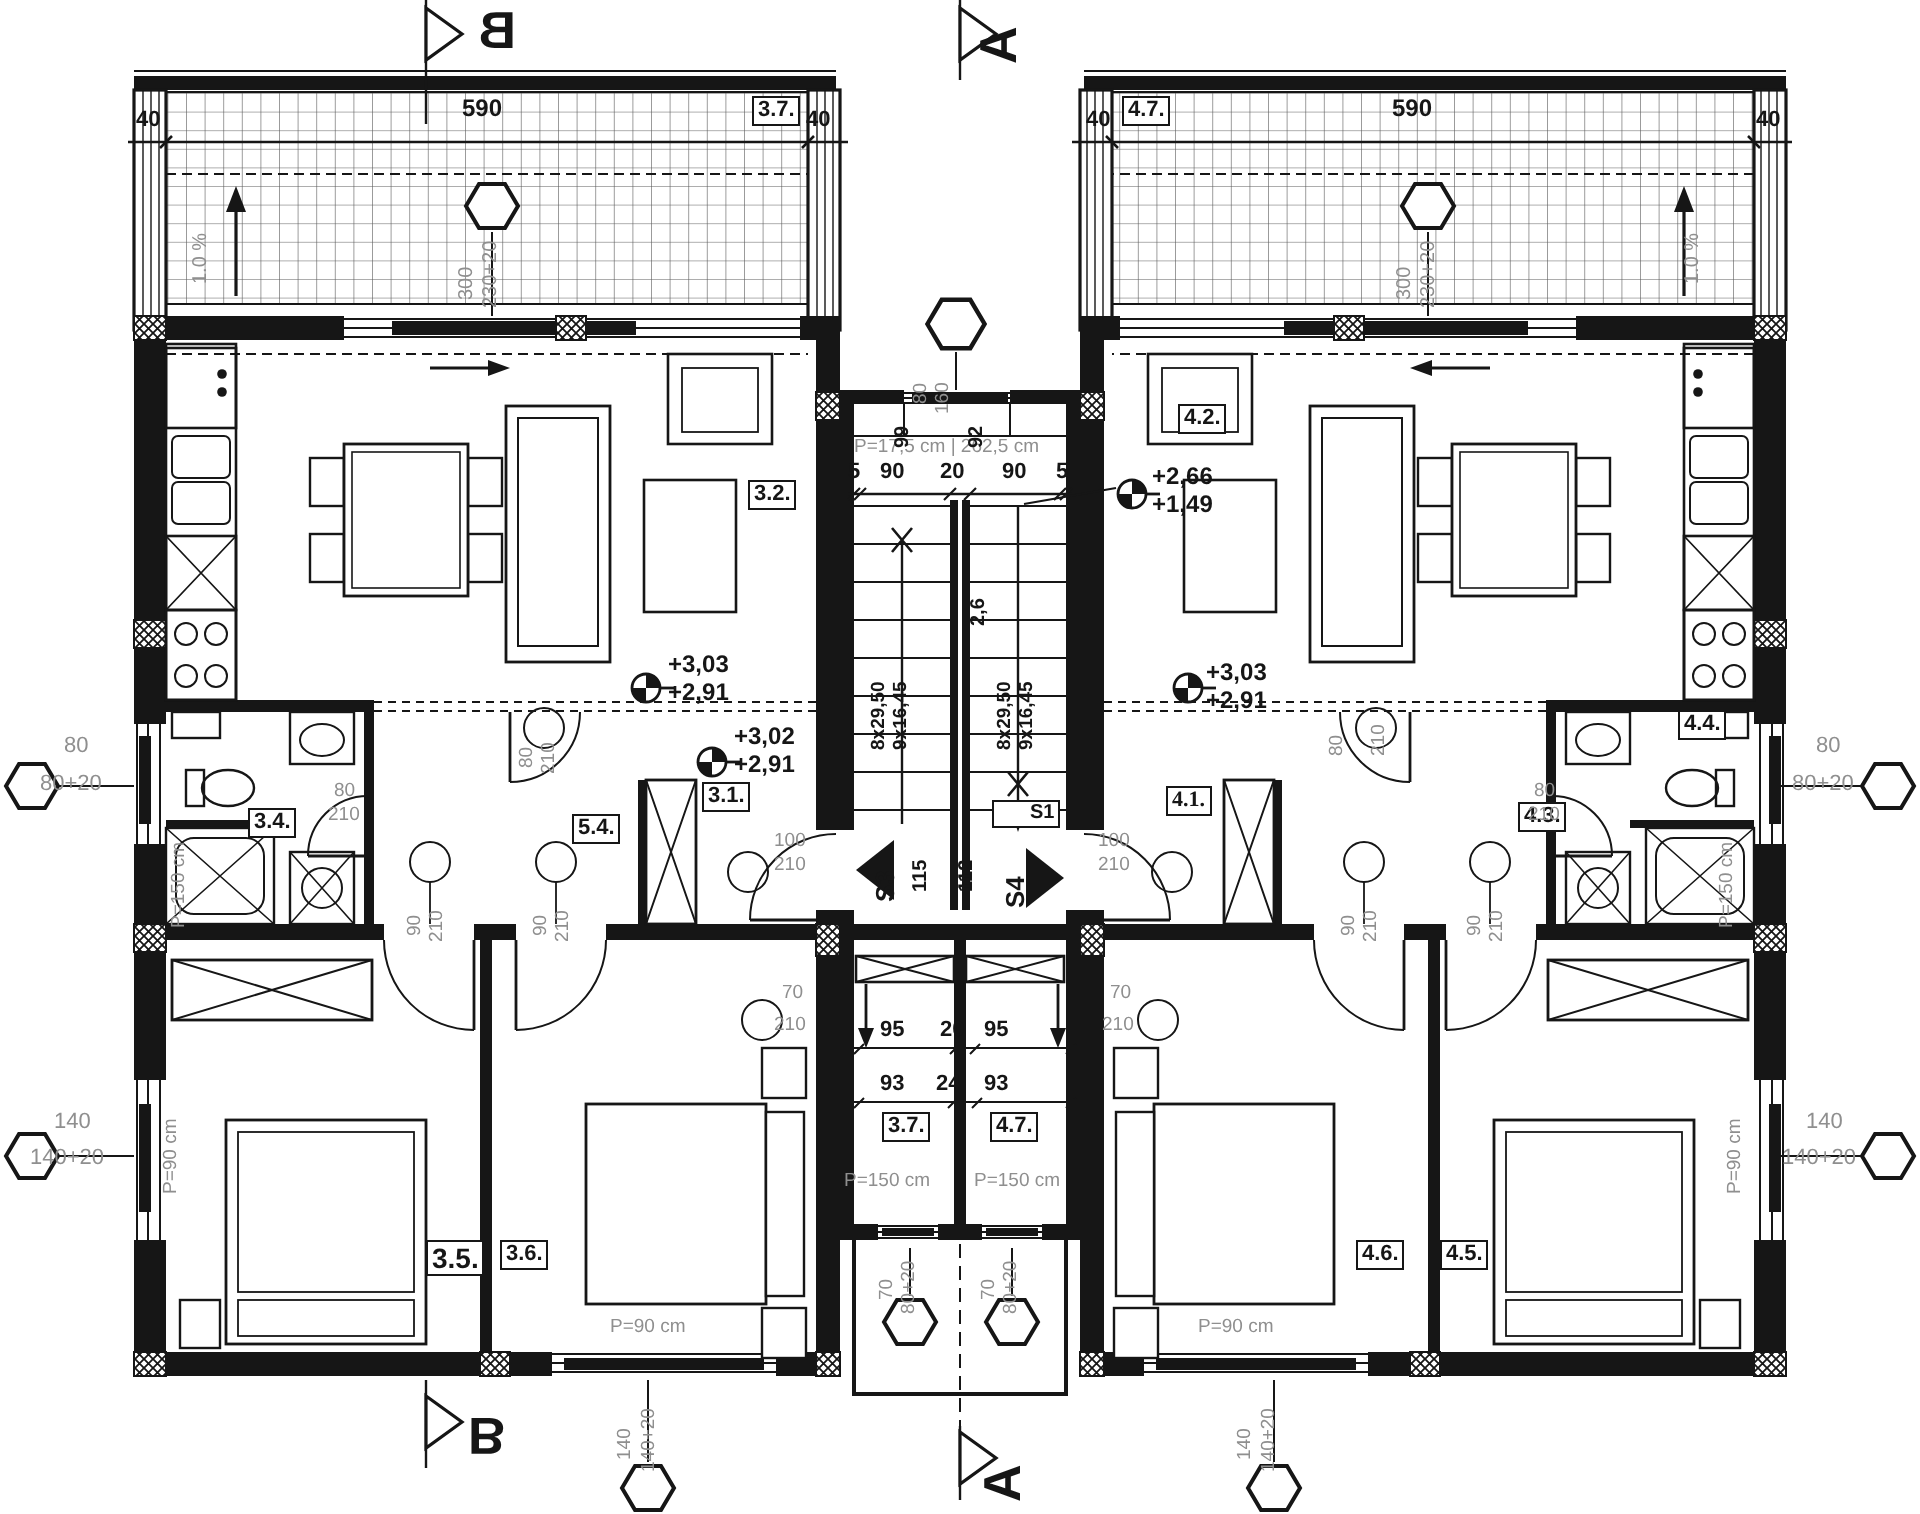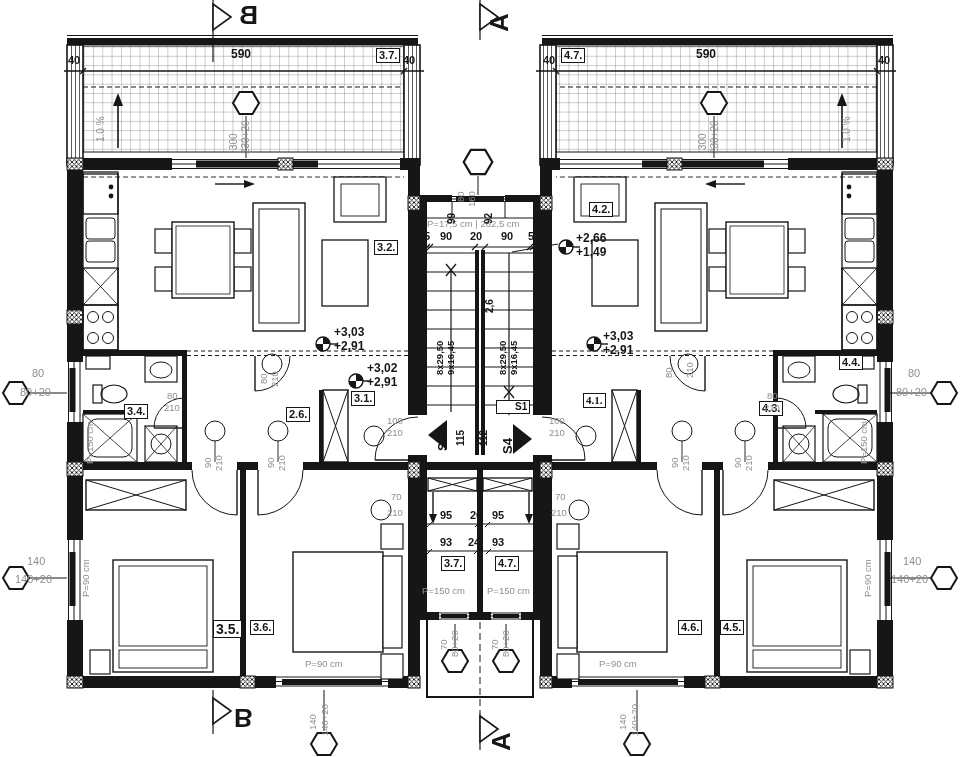--- a/index.html
+++ b/index.html
@@ -332,21 +332,21 @@
       <span class="lb box b" style="left: 374px; top: 240px; font-size: 11px; text-align: center;">3.2.</span>
       <span class="lb b" style="left: 334px; top: 326px; font-size: 12px;">+3,03</span>
       <span class="lb b" style="left: 334px; top: 340px; font-size: 12px;">+2,91</span>
       <span class="lb b" style="left: 367px; top: 362px; font-size: 12px;">+3,02</span>
       <span class="lb b" style="left: 367px; top: 376px; font-size: 12px;">+2,91</span>
       <span class="lb dim" style="left: 259px; top: 384px; font-size: 9.5px; transform: rotate(-90deg);">80</span>
       <span class="lb dim" style="left: 270px; top: 387px; font-size: 9.5px; transform: rotate(-90deg);">210</span>
       <span class="lb box b" style="left: 124px; top: 380px; font-size: 11px; margin-top: 24px;">3.4.</span>
       <span class="lb dim" style="left: 167px; top: 391px; font-size: 9.5px;">80</span>
       <span class="lb dim" style="left: 164px; top: 403px; font-size: 9.5px;">210</span>
-      <span class="lb box b" style="left: 286px; top: 407px; font-size: 11px;">2.6.</span>
+      <span class="lb box b" style="left: 286px; top: 407px; font-size: 11px;">5.4.</span>
       <span class="lb box b" style="left: 351px; top: 391px; font-size: 11px;">3.1.</span>
       <span class="lb dim" style="left: 203px; top: 468px; font-size: 9.5px; transform: rotate(-90deg);">90</span>
       <span class="lb dim" style="left: 214px; top: 471px; font-size: 9.5px; transform: rotate(-90deg);">210</span>
       <span class="lb dim" style="left: 266px; top: 468px; font-size: 9.5px; transform: rotate(-90deg);">90</span>
       <span class="lb dim" style="left: 277px; top: 471px; font-size: 9.5px; transform: rotate(-90deg);">210</span>
       <span class="lb dim" style="left: 387px; top: 416px; font-size: 9.5px;">100</span>
       <span class="lb dim" style="left: 387px; top: 428px; font-size: 9.5px;">210</span>
       <span class="lb dim" style="left: 85px; top: 464px; font-size: 9.5px; transform: rotate(-90deg);">P=150 cm</span>
       <span class="lb box b" style="left: 213px; top: 620px; font-size: 14px;">3.5.</span>
       <span class="lb box b" style="left: 250px; top: 620px; font-size: 11px;">3.6.</span>

